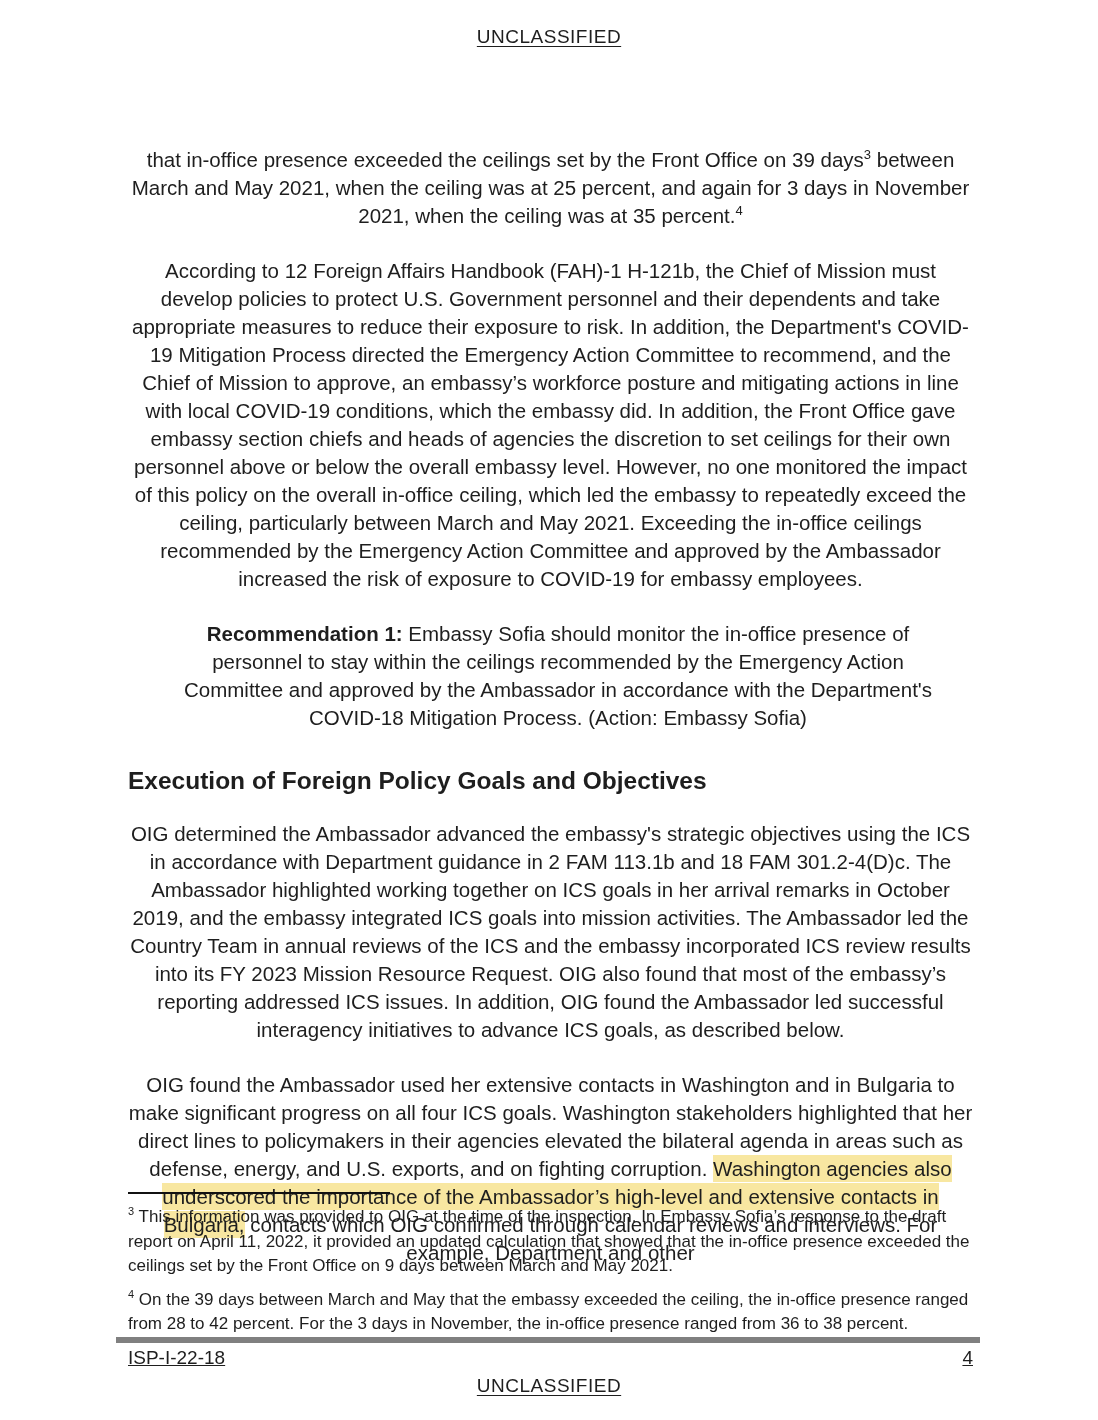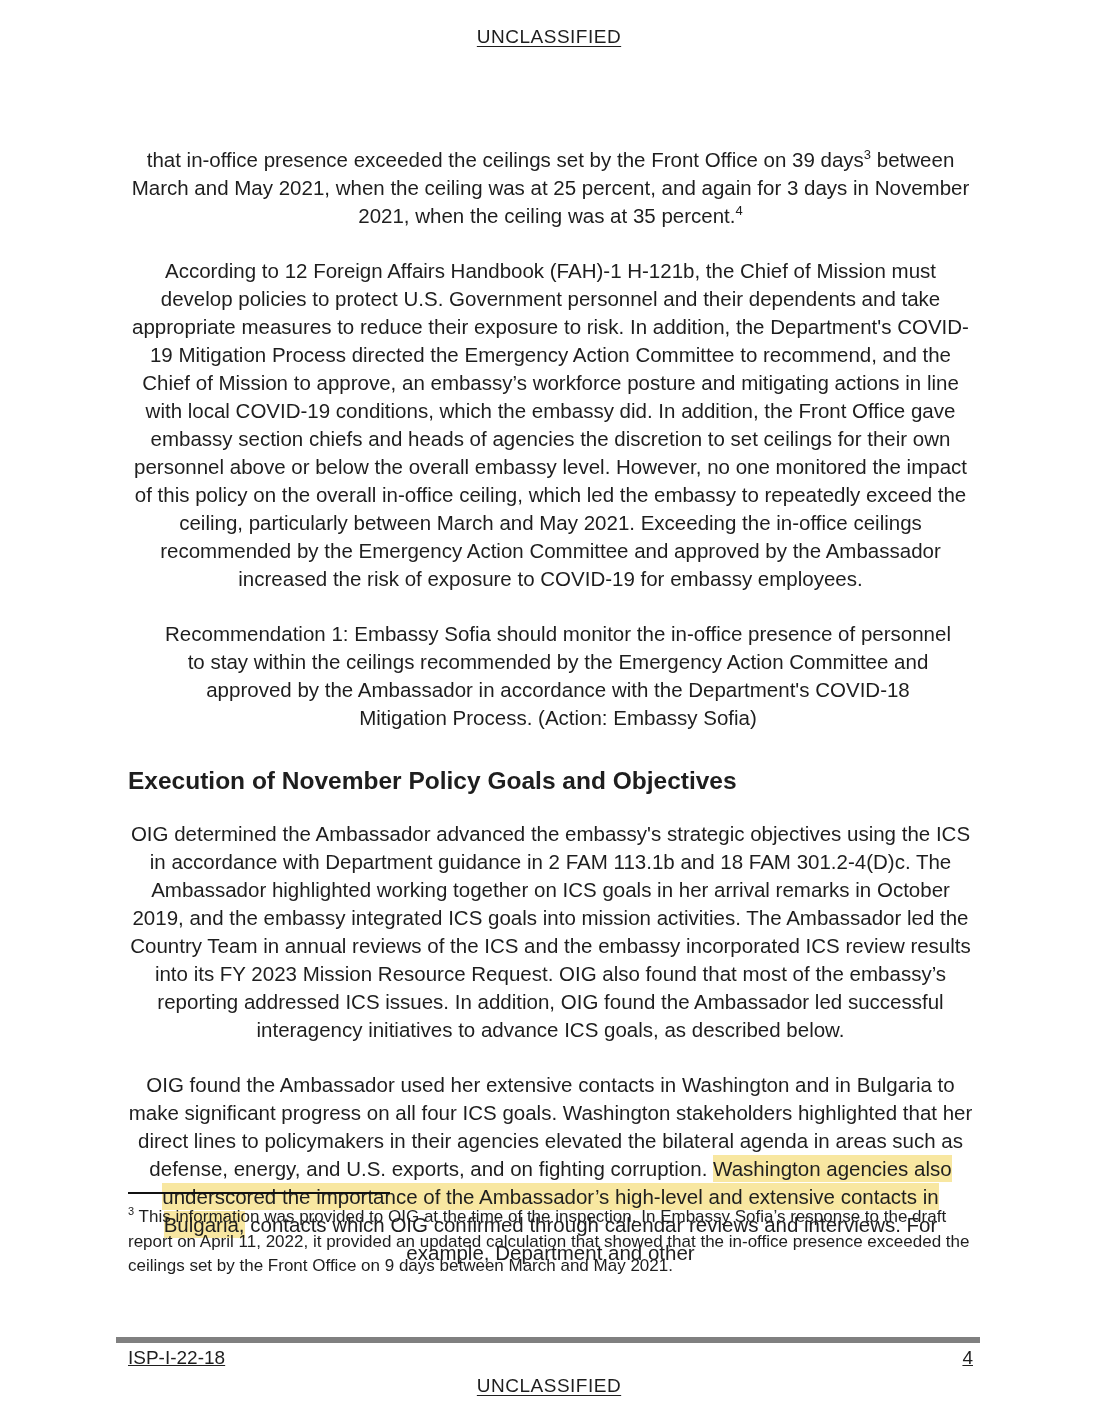--- a/index.html
+++ b/index.html
@@ -40,21 +40,21 @@
     width: 845px;
     font-size: 20.5px;
     line-height: 28px;
     text-align: left;
   }
   .doc-body p { margin-bottom: 27px; text-align: center; }
   .recommendation {
     margin-left: 35px;
     margin-right: 20px;
   }
-  .bold { font-weight: normal; }
+  .bold { font-weight: bold; }
   .section-heading {
     font-size: 24.5px;
     font-weight: bold;
     margin: 34px 0 24px 0;
     line-height: 30px;
   }
   .sup {
     vertical-align: super;
     font-size: 13px;
     line-height: 0;
@@ -121,31 +121,32 @@
   </div>
 
   <div class="doc-body">
 
     <p><span>that in-office presence exceeded the ceilings set by the Front Office on 39 days</span><span class="sup">3</span><span> between March and May 2021, when the ceiling was at 25 percent, and again for 3 days in November 2021, when the ceiling was at 35 percent.</span><span class="sup">4</span></p>
 
     <p>According to 12 Foreign Affairs Handbook (FAH)-1 H-121b, the Chief of Mission must develop policies to protect U.S. Government personnel and their dependents and take appropriate measures to reduce their exposure to risk. In addition, the Department's COVID-19 Mitigation Process directed the Emergency Action Committee to recommend, and the Chief of Mission to approve, an embassy’s workforce posture and mitigating actions in line with local COVID-19 conditions, which the embassy did. In addition, the Front Office gave embassy section chiefs and heads of agencies the discretion to set ceilings for their own personnel above or below the overall embassy level. However, no one monitored the impact of this policy on the overall in-office ceiling, which led the embassy to repeatedly exceed the ceiling, particularly between March and May 2021. Exceeding the in-office ceilings recommended by the Emergency Action Committee and approved by the Ambassador increased the risk of exposure to COVID-19 for embassy employees.</p>
 
     <p class="recommendation"><span class="bold">Recommendation 1:</span><span> Embassy Sofia should monitor the in-office presence of personnel to stay within the ceilings recommended by the Emergency Action Committee and approved by the Ambassador in accordance with the Department's COVID-18 Mitigation Process. (Action: Embassy Sofia)</span></p>
 
-    <div class="section-heading">Execution of November Policy Goals and Objectives</div>
+    <div class="section-heading">Execution of Foreign Policy Goals and Objectives</div>
 
     <p>OIG determined the Ambassador advanced the embassy's strategic objectives using the ICS in accordance with Department guidance in 2 FAM 113.1b and 18 FAM 301.2-4(D)c. The Ambassador highlighted working together on ICS goals in her arrival remarks in October 2019, and the embassy integrated ICS goals into mission activities. The Ambassador led the Country Team in annual reviews of the ICS and the embassy incorporated ICS review results into its FY 2023 Mission Resource Request. OIG also found that most of the embassy’s reporting addressed ICS issues. In addition, OIG found the Ambassador led successful interagency initiatives to advance ICS goals, as described below.</p>
 
     <p><span>OIG found the Ambassador used her extensive contacts in Washington and in Bulgaria to make significant progress on all four ICS goals. Washington stakeholders highlighted that her direct lines to policymakers in their agencies elevated the bilateral agenda in areas such as defense, energy, and U.S. exports, and on fighting corruption. </span><span class="hl">Washington agencies also underscored the importance of the Ambassador’s high-level and extensive contacts in Bulgaria,</span><span> contacts which OIG confirmed through calendar reviews and interviews. For example, Department and other</span></p>
 
   </div>
 
   <div class="footnote-area">
     <hr class="footnote-rule">
     <p class="footnote"><span class="fn-sup">3</span><span> This information was provided to OIG at the time of the inspection. In Embassy Sofia’s response to the draft report on April 11, 2022, it provided an updated calculation that showed that the in-office presence exceeded the ceilings set by the Front Office on 9 days between March and May 2021.</span></p>
+    <p class="footnote"><span class="fn-sup">4</span><span> On the 39 days between March and May that the embassy exceeded the ceiling, the in-office presence ranged from 28 to 42 percent. For the 3 days in November, the in-office presence ranged from 36 to 38 percent.</span></p>
   </div>
 
   <div class="footer-bar"></div>
 
   <div class="footer-row">
     <span>ISP-I-22-18</span>
     <span>4</span>
   </div>
 
   <div class="classification-footer">

